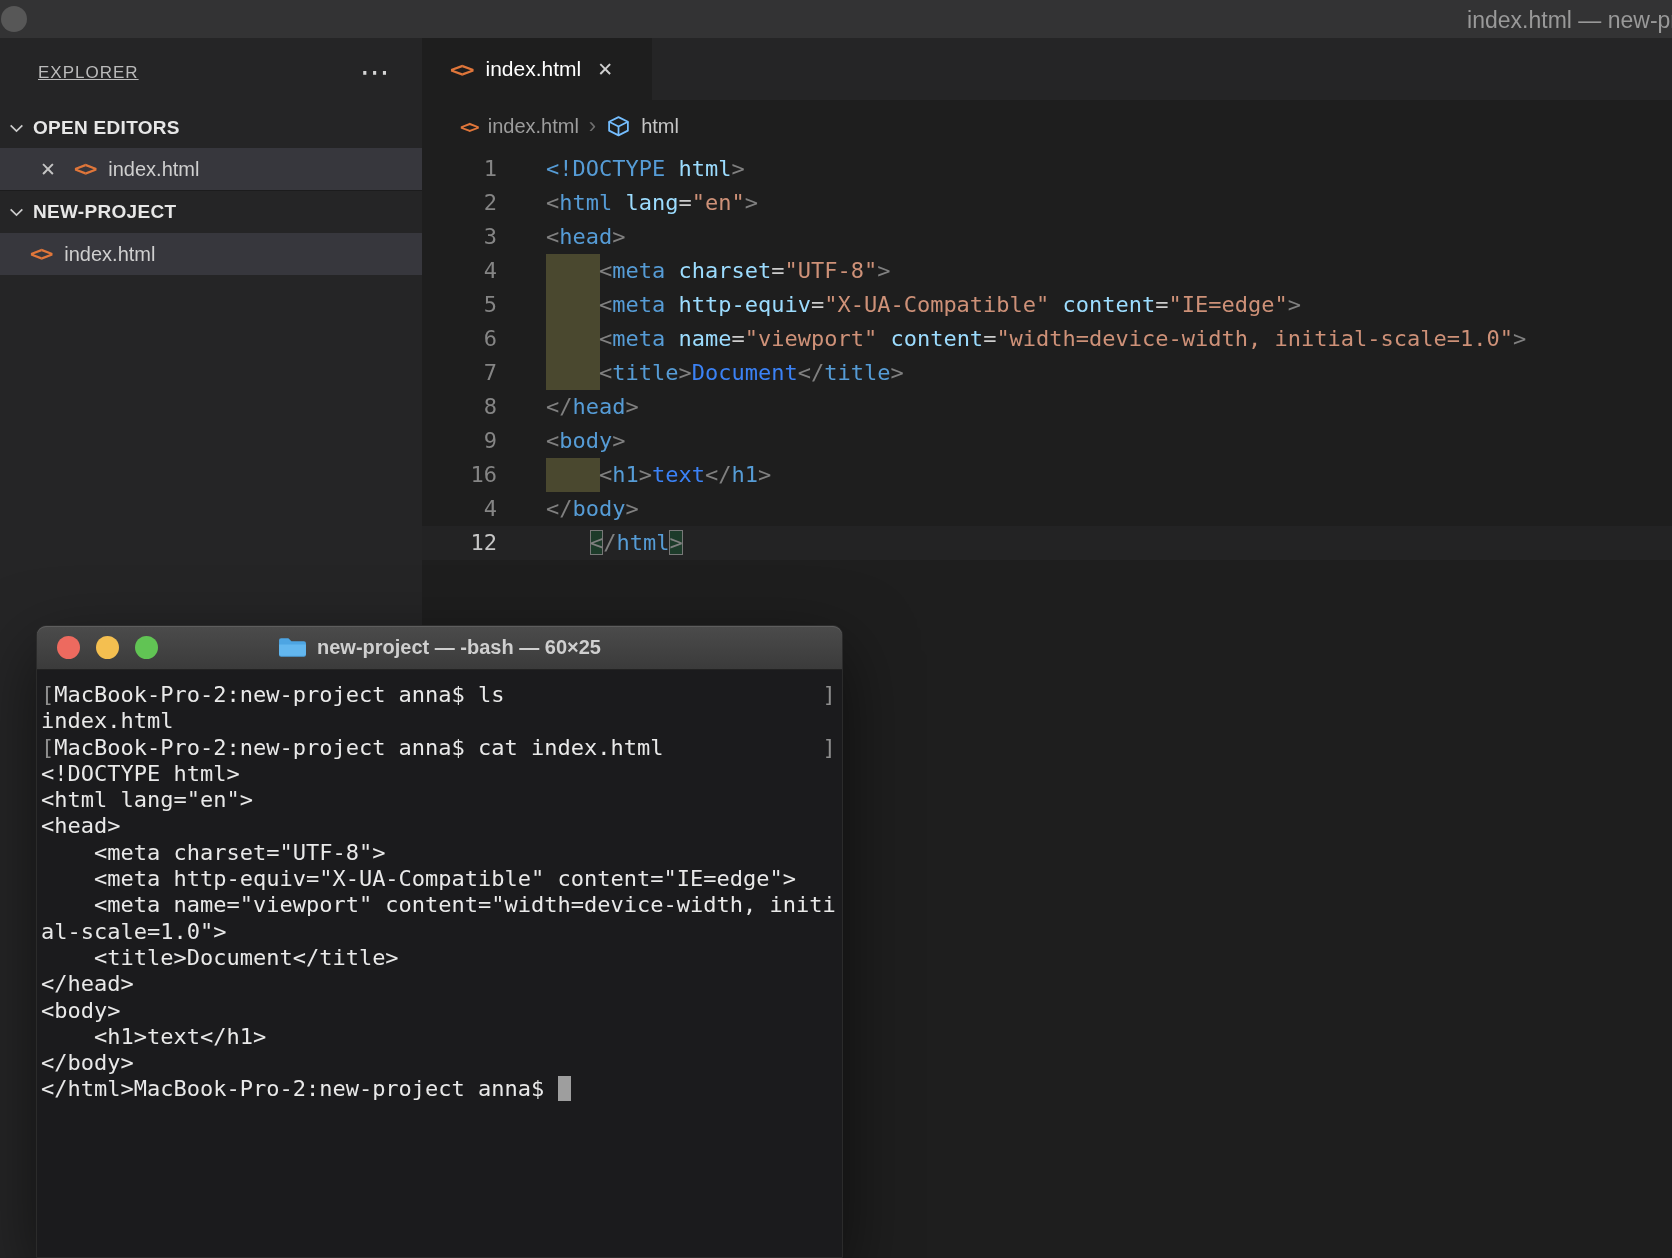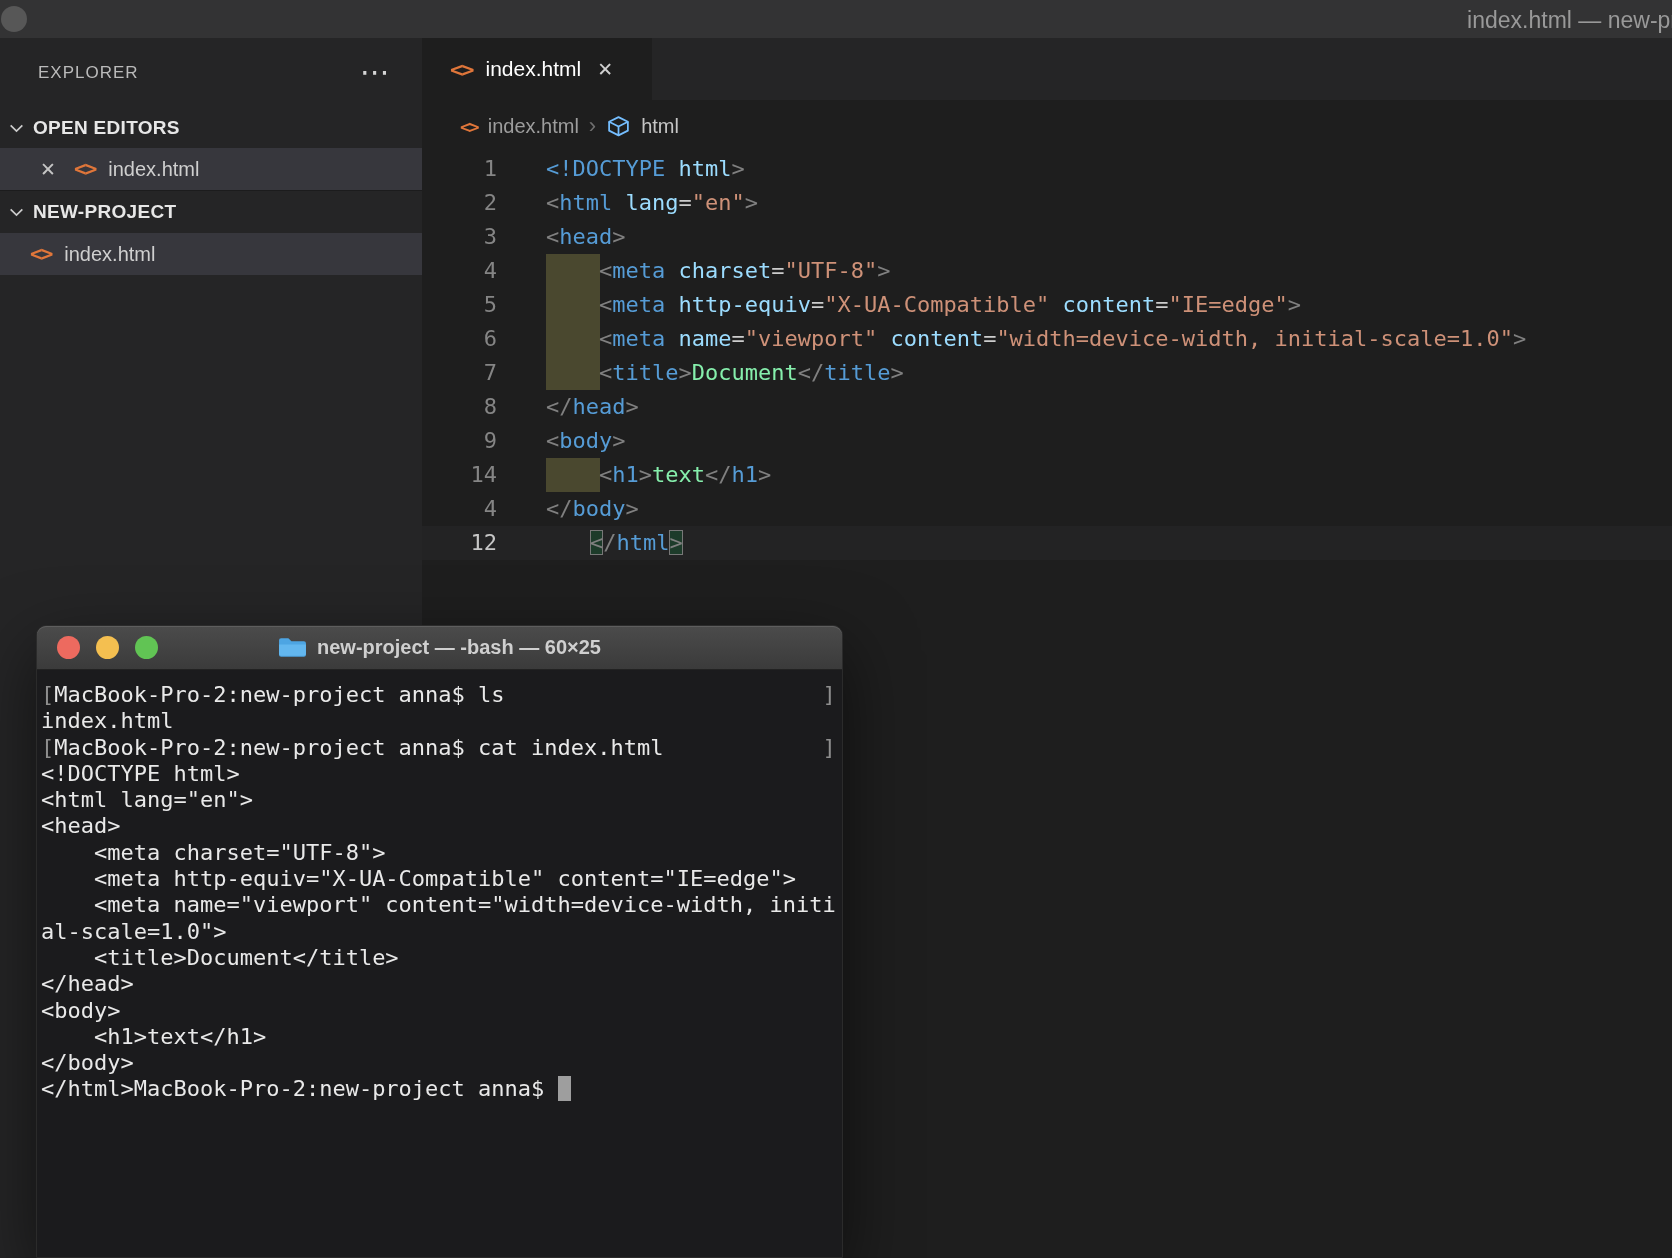--- a/index.html
+++ b/index.html
@@ -8,21 +8,21 @@
     background:#1e1e1e; font-family:"Liberation Sans","DejaVu Sans",sans-serif;
     -webkit-font-smoothing:antialiased;
   }
   
   .titlebar { position:absolute; left:0; top:0; width:100%; height:38px; background:#333334; }
   .traffic-unfocused { position:absolute; left:1px; top:6px; width:26px; height:26px; border-radius:50%; background:#575757; }
   .window-title { position:absolute; right:-6px; top:7px; font-size:23px; color:#999999; white-space:nowrap; }
   
   .sidebar { position:absolute; left:0; top:38px; width:422px; bottom:0; background:#252526; color:#cccccc; }
   .sidebar-header { position:relative; height:70px; display:flex; align-items:center; padding-left:38px; }
-  .sidebar-title { font-size:17px; letter-spacing:1px; color:#bbbbbb; }
+  .sidebar-title { font-size:17px; letter-spacing:1px; color:#bbbbbb;text-decoration:underline; }
   .more-actions { position:absolute; right:32px; top:14px; font-size:30px; color:#d4d4d4; cursor:pointer; line-height:40px; }
   .section-header { display:flex; align-items:center; gap:8px; padding-left:8px; font-weight:bold; font-size:19px; color:#e7e7e7; letter-spacing:0.3px; }
   .sec-oe { height:40px; }
   .sec-np { height:42px; border-top:1px solid #1c1c1d; }
   .chev { flex:none; display:inline-flex; }
   .row { display:flex; align-items:center; height:42px; background:#37373d; }
   .row-oe { padding-left:40px; }
   .row-np { padding-left:30px; }
   .close-x { font-size:19px; color:#c5c5c5; width:34px; flex:none; cursor:pointer; }
   .html-ico { font-family:"DejaVu Sans Mono",monospace; font-weight:bold; color:#e0763a; font-size:21px; letter-spacing:-2px; margin-right:13px; flex:none; }
@@ -45,21 +45,21 @@
   .hl2 { top:306px; height:34px; }
   .line { position:relative; display:flex; height:34px; white-space:pre; }
   .line.current { background:#232324;gap:44px; }
   .ln { width:75px; text-align:right; color:#858585; flex:none; }
   .line.current .ln { color:#c6c6c6; }
   .code { padding-left:49px; }
   .tk-t  { color:#569cd6; }
   .tk-a  { color:#9cdcfe; }
   .tk-p  { color:#808080; }
   .tk-s  { color:#ce9178; }
-  .tk-x  { color:#86efac; }
+  .tk-x  { color:#3b82f6; }
   .tk-eq { color:#cccccc; }
   .tk-ind { }
   .tk-bm { color:#808080; background:#1d3b2a; outline:1.5px solid #777777; outline-offset:-1px; }
   
   .terminal { position:absolute; left:36px; top:625px; width:807px; height:633px; z-index:10;
     background:#1b1b1d; border:1px solid #2b2b2b; box-sizing:border-box;
     border-radius:10px 10px 0 0; box-shadow:0 24px 70px rgba(0,0,0,0.55); }
   .term-titlebar { position:relative; height:43px; border-radius:9px 9px 0 0;
     background:linear-gradient(#4b4b4b,#3b3b3b); border-bottom:1px solid #222222;
     box-shadow:inset 0 1px 0 #5e5e5e; display:flex; align-items:center; justify-content:center; }
@@ -148,21 +148,21 @@
     <div>
         <div class="line"><span class="ln">1</span><span class="code"><span class="tk-t">&lt;!DOCTYPE</span><span class="tk-a"> html</span><span class="tk-p">&gt;</span></span></div>
         <div class="line"><span class="ln">2</span><span class="code"><span class="tk-p">&lt;</span><span class="tk-t">html</span><span class="tk-a"> lang</span><span class="tk-eq">=</span><span class="tk-s">"en"</span><span class="tk-p">&gt;</span></span></div>
         <div class="line"><span class="ln">3</span><span class="code"><span class="tk-p">&lt;</span><span class="tk-t">head</span><span class="tk-p">&gt;</span></span></div>
         <div class="line"><span class="ln">4</span><span class="code"><span class="tk-ind">    </span><span class="tk-p">&lt;</span><span class="tk-t">meta</span><span class="tk-a"> charset</span><span class="tk-eq">=</span><span class="tk-s">"UTF-8"</span><span class="tk-p">&gt;</span></span></div>
         <div class="line"><span class="ln">5</span><span class="code"><span class="tk-ind">    </span><span class="tk-p">&lt;</span><span class="tk-t">meta</span><span class="tk-a"> http-equiv</span><span class="tk-eq">=</span><span class="tk-s">"X-UA-Compatible"</span><span class="tk-a"> content</span><span class="tk-eq">=</span><span class="tk-s">"IE=edge"</span><span class="tk-p">&gt;</span></span></div>
         <div class="line"><span class="ln">6</span><span class="code"><span class="tk-ind">    </span><span class="tk-p">&lt;</span><span class="tk-t">meta</span><span class="tk-a"> name</span><span class="tk-eq">=</span><span class="tk-s">"viewport"</span><span class="tk-a"> content</span><span class="tk-eq">=</span><span class="tk-s">"width=device-width, initial-scale=1.0"</span><span class="tk-p">&gt;</span></span></div>
         <div class="line"><span class="ln">7</span><span class="code"><span class="tk-ind">    </span><span class="tk-p">&lt;</span><span class="tk-t">title</span><span class="tk-p">&gt;</span><span class="tk-x">Document</span><span class="tk-p">&lt;/</span><span class="tk-t">title</span><span class="tk-p">&gt;</span></span></div>
         <div class="line"><span class="ln">8</span><span class="code"><span class="tk-p">&lt;/</span><span class="tk-t">head</span><span class="tk-p">&gt;</span></span></div>
         <div class="line"><span class="ln">9</span><span class="code"><span class="tk-p">&lt;</span><span class="tk-t">body</span><span class="tk-p">&gt;</span></span></div>
-        <div class="line"><span class="ln">14</span><span class="code"><span class="tk-ind">    </span><span class="tk-p">&lt;</span><span class="tk-t">h1</span><span class="tk-p">&gt;</span><span class="tk-x">text</span><span class="tk-p">&lt;/</span><span class="tk-t">h1</span><span class="tk-p">&gt;</span></span></div>
+        <div class="line"><span class="ln">16</span><span class="code"><span class="tk-ind">    </span><span class="tk-p">&lt;</span><span class="tk-t">h1</span><span class="tk-p">&gt;</span><span class="tk-x">text</span><span class="tk-p">&lt;/</span><span class="tk-t">h1</span><span class="tk-p">&gt;</span></span></div>
         <div class="line"><span class="ln">4</span><span class="code"><span class="tk-p">&lt;/</span><span class="tk-t">body</span><span class="tk-p">&gt;</span></span></div>
         <div class="line current"><span class="ln">12</span><span class="code"><span class="tk-bm">&lt;</span><span class="tk-p">/</span><span class="tk-t">html</span><span class="tk-bm">&gt;</span></span></div>
       </div>
   </div>
 
   <div class="terminal">
     <div class="term-titlebar">
       <span class="tl tl-red"></span>
       <span class="tl tl-yellow"></span>
       <span class="tl tl-green"></span>

